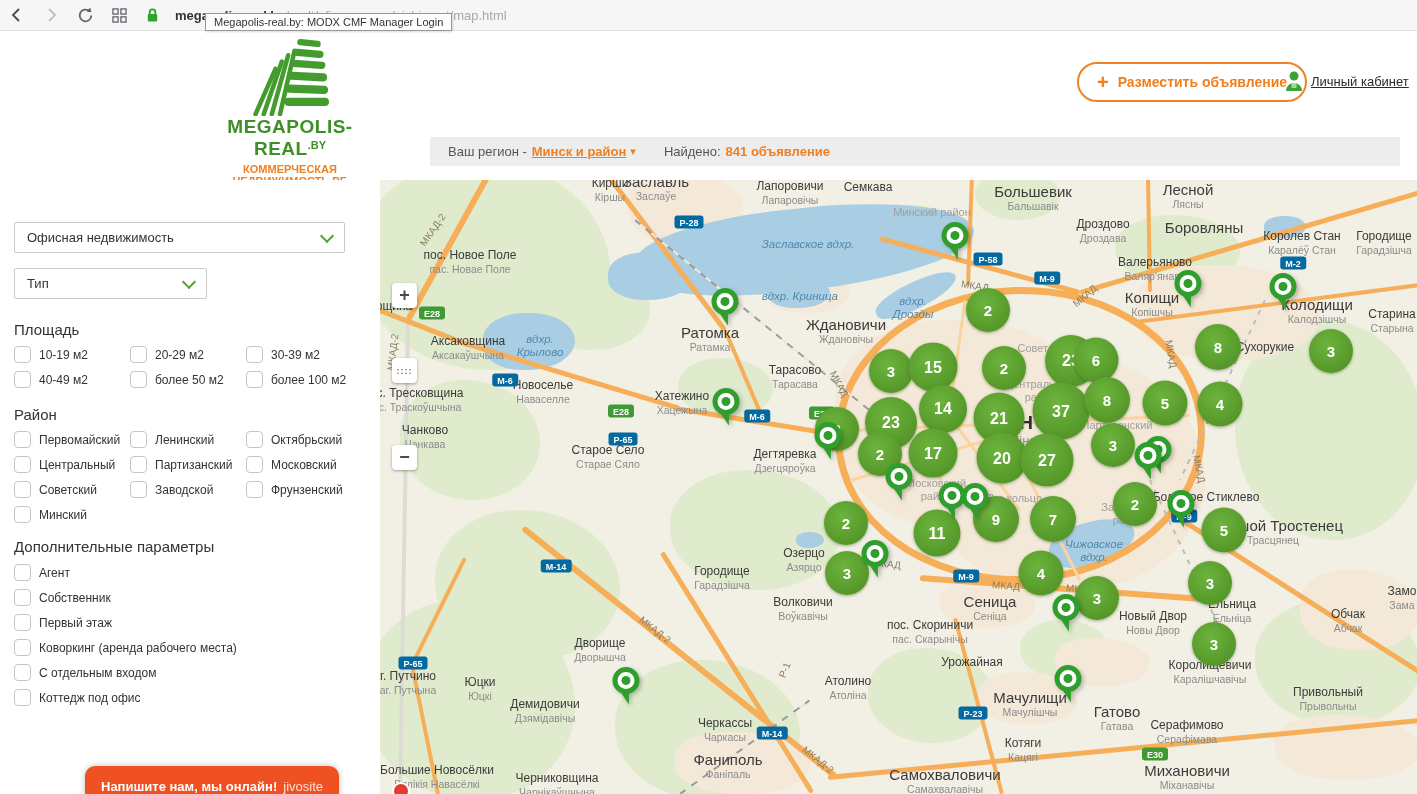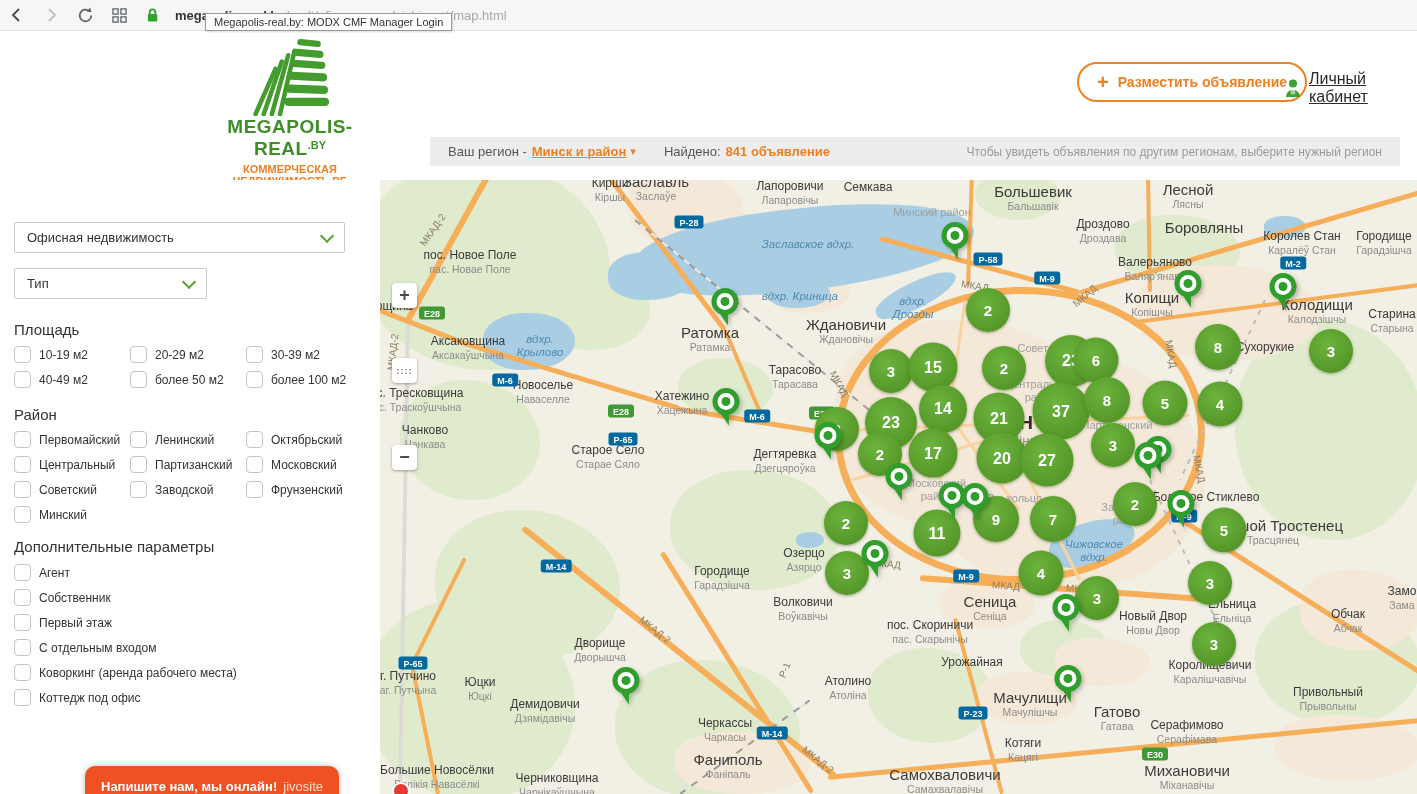--- a/index.html
+++ b/index.html
@@ -24,21 +24,21 @@
   .logo-sub{color:#f07f1f;font-weight:bold;font-size:11px;margin-top:3px;}
   .logo-tag{color:#4a9b2f;font-size:10.5px;margin-top:4px;display:flex;align-items:center;gap:6px;justify-content:center;}
   .logo-tag::before,.logo-tag::after{content:"";flex:0 0 26px;height:1px;background:#4a9b2f;}
   .main-nav{position:absolute;left:433px;top:42px;display:flex;gap:36px;}
   .nav-link{font-size:15px;color:#6b6b6b;text-decoration:none;cursor:pointer;}
   .post-btn{position:absolute;left:1077px;top:32px;height:36px;border:2px solid #f08223;border-radius:20px;
     display:flex;align-items:center;padding:0 18px;background:#fff;cursor:pointer;}
   .post-btn .plus{color:#f07f1f;font-size:20px;font-weight:bold;margin-right:9px;line-height:1;}
   .post-btn .lbl{color:#f07f1f;font-size:14px;font-weight:bold;}
   .account{position:absolute;left:1284px;top:40px;display:flex;align-items:center;gap:7px;cursor:pointer;}
-  .account .lbl{font-size:16px;color:#2b2b2b;text-decoration:underline;}
+  .account .lbl{font-size:13px;color:#2b2b2b;text-decoration:underline;}
   .region-bar{position:absolute;left:430px;right:17px;top:107px;height:29px;background:#ededed;
     display:flex;align-items:center;font-size:13px;color:#555;padding:0 18px;box-sizing:border-box;}
   .region-link{color:#f07f1f;font-weight:bold;text-decoration:underline;margin-left:5px;cursor:pointer;}
   .region-caret{color:#f07f1f;font-size:11px;margin:0 14px 0 4px;cursor:pointer;}
   .found-label{margin-left:14px;}
   .found-value{color:#f07f1f;font-weight:bold;margin-left:5px;}
   .region-hint{margin-left:auto;color:#9a9a9a;font-size:12px;}
   
   .sidebar{position:absolute;left:0;top:180px;width:380px;height:614px;background:#fff;z-index:30;}
   .sel{position:absolute;height:31px;border:1px solid #c9c9c9;border-radius:2px;background:#fff;
@@ -191,21 +191,20 @@
     </svg>
     <span class="lbl">Личный кабинет</span>
   </div>
 
   <div class="region-bar">
     <span>Ваш регион -</span>
     <span class="region-link">Минск и район</span>
     <span class="region-caret">▾</span>
     <span class="found-label">Найдено:</span>
     <span class="found-value">841 объявление</span>
-    <span class="region-hint">Чтобы увидеть объявления по другим регионам, выберите нужный регион</span>
   </div>
 </div>
 
 <aside class="sidebar">
   <div class="sel" style="left:14px;top:88px;width:193px;">
     <span>Тип</span>
     <span class="chev"></span>
   </div>
   <div class="sel" style="left:14px;top:42px;width:331px;">
     <span>Офисная недвижимость</span>
@@ -313,26 +312,26 @@
         <span class="opt-label">Собственник</span>
       </label>
 
       <label class="opt">
         <span class="cb"></span>
         <span class="opt-label">Первый этаж</span>
       </label>
 
       <label class="opt">
         <span class="cb"></span>
+        <span class="opt-label">Коворкинг (аренда рабочего места)</span>
+      </label>
+
+      <label class="opt">
+        <span class="cb"></span>
         <span class="opt-label">С отдельным входом</span>
-      </label>
-
-      <label class="opt">
-        <span class="cb"></span>
-        <span class="opt-label">Коворкинг (аренда рабочего места)</span>
       </label>
 
       <label class="opt">
         <span class="cb"></span>
         <span class="opt-label">Коттедж под офис</span>
       </label>
     </div>
 </aside>
 
 <div class="map" id="map-layers">

